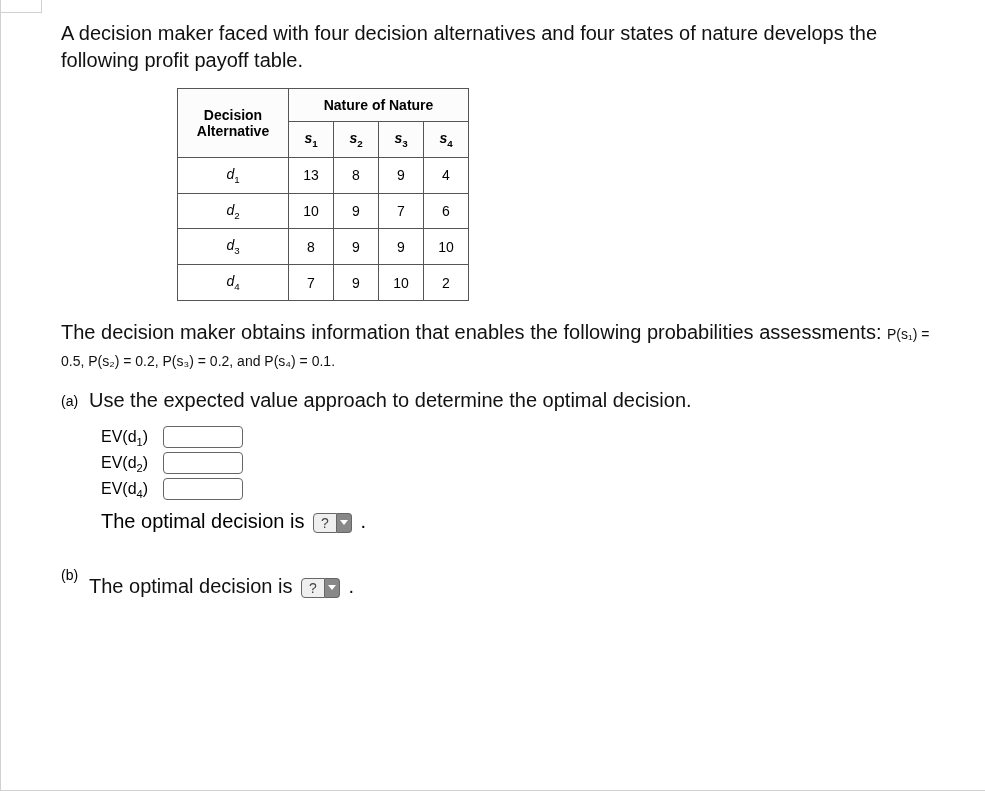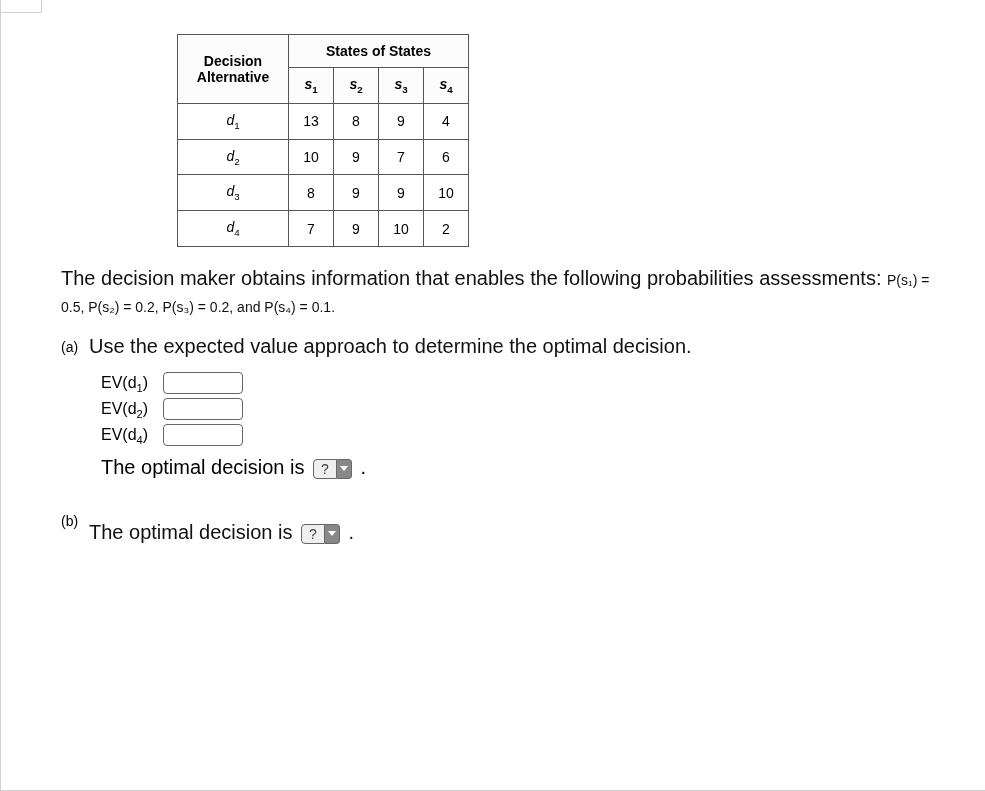--- a/index.html
+++ b/index.html
@@ -137,27 +137,28 @@
     height: 5px;
     fill: #fff;
   }
 </style>
 </head>
 <body>
 
 <div class="page">
   <div class="tab-stub"></div>
 
+  <div class="text">A decision maker faced with four decision alternatives and four states of nature develops the following profit payoff table.</div>
 
   <div class="table-wrap">
     <table class="payoff">
       <tbody>
           <tr>
         <th rowspan="2" class="alt-header">Decision Alternative</th>
-        <th colspan="4">States of States</th>
+        <th colspan="4">Nature of Nature</th>
       </tr>
       <tr>
         <th class="state-cell"><i><span>s</span></i><sub>1</sub></th>
         <th class="state-cell"><i><span>s</span></i><sub>2</sub></th>
         <th class="state-cell"><i><span>s</span></i><sub>3</sub></th>
         <th class="state-cell"><i><span>s</span></i><sub>4</sub></th>
       </tr>
       <tr>
         <td><i><span>d</span></i><sub>1</sub></td>
         <td>13</td>

